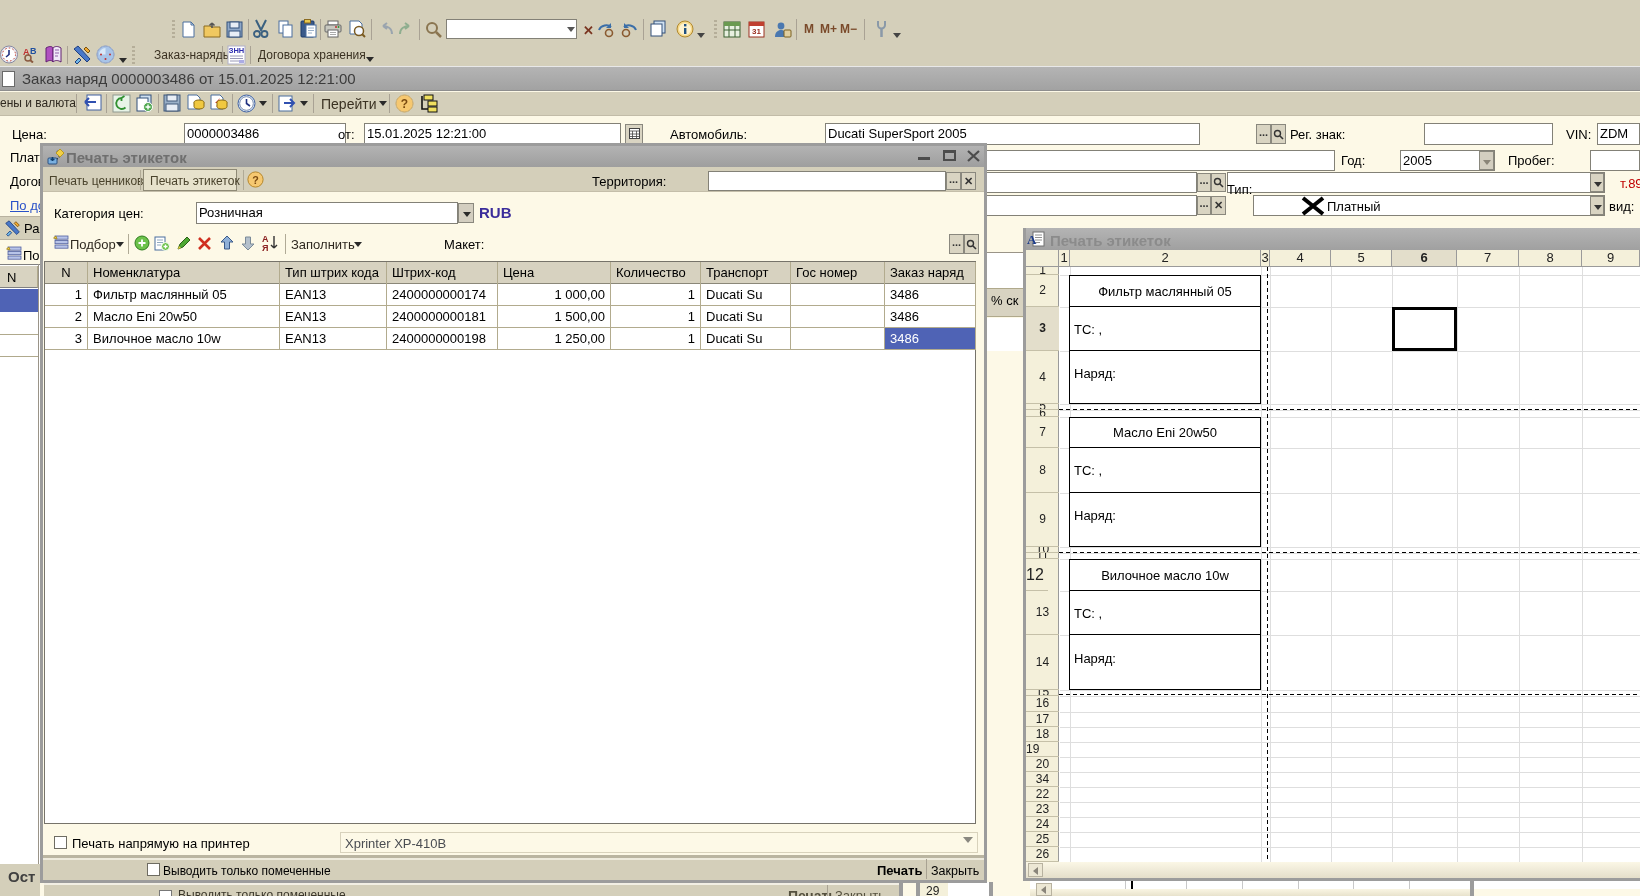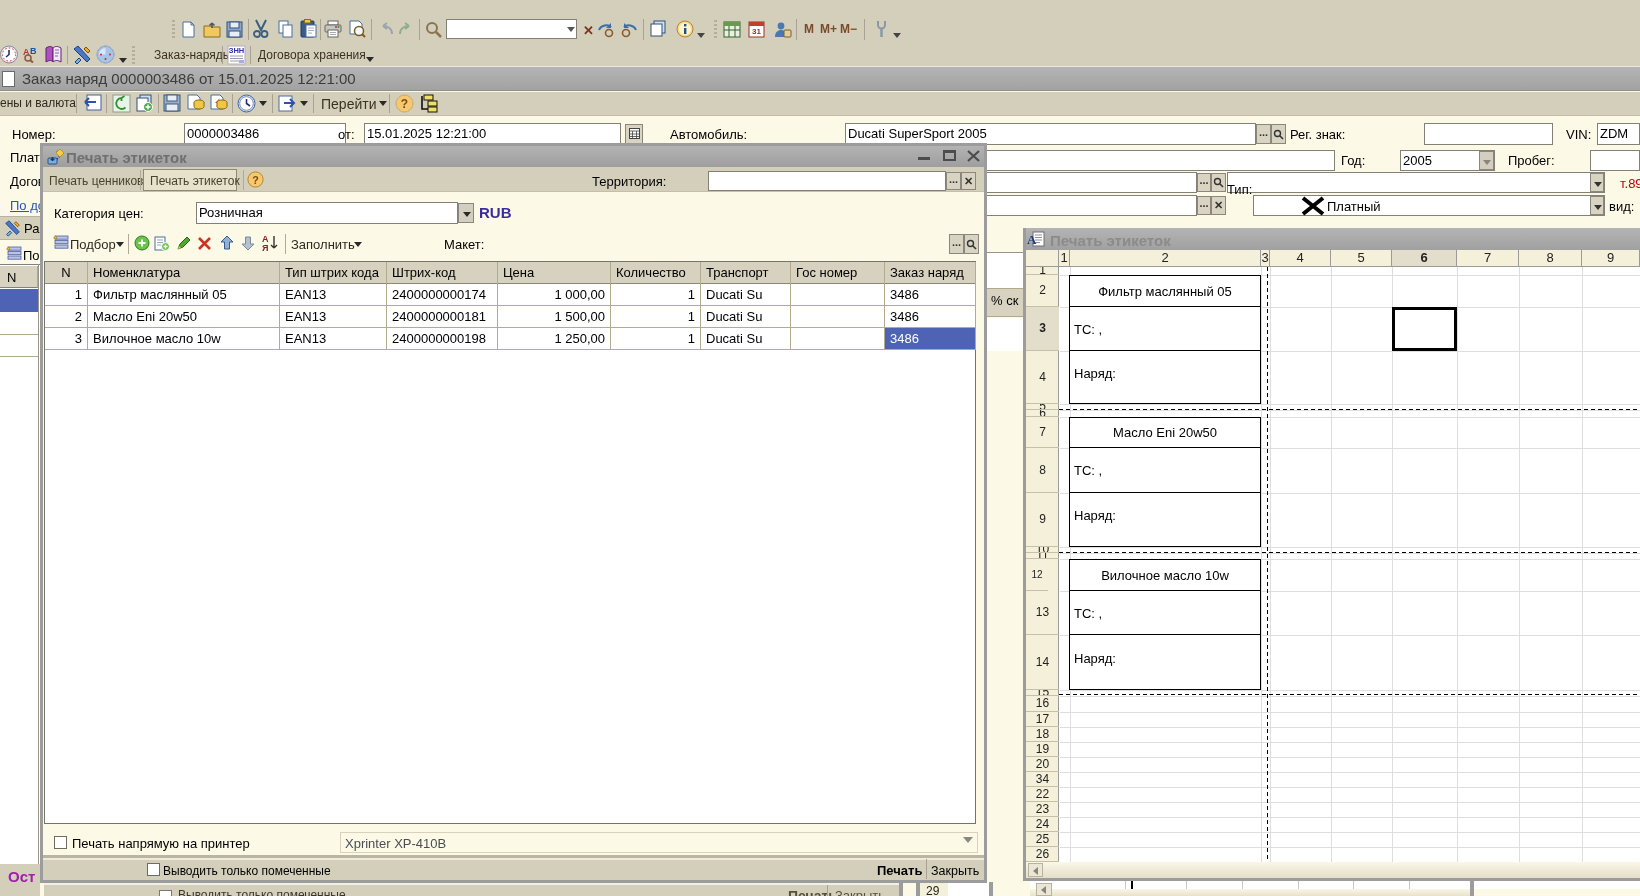--- a/index.html
+++ b/index.html
@@ -244,30 +244,30 @@
         <path d="M3 2v13h6" fill="none" stroke="#101010" stroke-width="1.6"></path>
         <rect x="5" y="1" width="9" height="5" fill="#f0e060" stroke="#101010"></rect>
         <rect x="9" y="7" width="9" height="5" fill="#f0e060" stroke="#101010"></rect>
         <rect x="9" y="13" width="9" height="5" fill="#f0e060" stroke="#101010"></rect>
       </svg>
 </div>
 
 <div class="ab" style="left:0;top:117px;width:1640px;height:779px;background:#fdf9e7"></div>
 <div id="form">
 
- <div class="lbl" style="left:12px;top:127px">Номер:</div>
+ <div class="lbl" style="left:12px;top:127px">Цена:</div>
  <div class="inp" style="left:184px;top:123px;width:162px;height:22px"><span>0000003486</span></div>
  <div class="lbl" style="left:338px;top:127px">от:</div>
  <div class="inp" style="left:364px;top:123px;width:257px;height:22px"><span>15.01.2025 12:21:00</span></div>
  <div class="sbtn" style="left:625px;top:124px;width:18px;height:20px"><svg width="11" height="11" viewBox="0 0 11 11" style="margin-top:3px">
           <rect x="0.5" y="0.5" width="10" height="10" fill="#fff" stroke="#444"></rect>
           <path d="M0 3h11M3.5 3v8M7.5 3v8M0 6h11M0 8.5h11" stroke="#444" stroke-width=".8"></path>
         </svg></div>
  <div class="lbl" style="left:670px;top:127px">Автомобиль:</div>
- <div class="inp" style="left:845px;top:123px;width:411px;height:22px"><span>Ducati SuperSport 2005</span></div>
+ <div class="inp" style="left:825px;top:123px;width:375px;height:22px"><span>Ducati SuperSport 2005</span></div>
  <div class="sbtn" style="left:1256px;top:124px;width:15px;height:20px;font-weight:bold;line-height:14px">...</div>
  <div class="sbtn" style="left:1271px;top:124px;width:15px;height:20px"><svg width="11" height="11" viewBox="0 0 11 11" style="margin-top:4px">
           <circle cx="4.5" cy="4.5" r="3" fill="none" stroke="#333" stroke-width="1.4"></circle>
           <path d="M7 7l3 3" stroke="#333" stroke-width="1.6"></path>
         </svg></div>
  <div class="lbl" style="left:1290px;top:127px">Рег. знак:</div>
  <div class="inp" style="left:1424px;top:123px;width:129px;height:22px"></div>
  <div class="lbl" style="left:1566px;top:127px">VIN:</div>
  <div class="inp" style="left:1597px;top:123px;width:43px;height:22px"><span>ZDM</span></div>
 
@@ -325,21 +325,21 @@
  <div class="lbl" style="left:23px;top:248px">По</div>
 
  <div class="ab" style="left:0;top:264px;width:40px;height:600px;background:#fff;border-top:1px solid #808080"></div>
  <div class="ab" style="left:0;top:266px;width:38px;height:22px;background:#d8d3c1;border-right:1px solid #b0a98c;border-bottom:1px solid #808080"></div>
  <div class="lbl" style="left:7px;top:270px">N</div>
  <div class="ab" style="left:0;top:289px;width:38px;height:23px;background:#4f63b5"></div>
  <div class="ab" style="left:0;top:334px;width:38px;height:1px;background:#b0a98c"></div>
  <div class="ab" style="left:0;top:356px;width:38px;height:1px;background:#b0a98c"></div>
  <div class="ab" style="left:38px;top:264px;width:1px;height:600px;background:#9a9488"></div>
  <div class="ab" style="left:0;top:864px;width:40px;height:32px;background:#d4cfba"></div>
- <div class="ab" style="left:8px;top:868px;font-size:15px;font-weight:bold;color:#a21caf">Ост</div>
+ <div class="ab" style="left:8px;top:868px;font-size:15px;font-weight:bold;color:#404040">Ост</div>
 </div>
 
 <div id="strip">
  <div class="ab" style="left:985px;top:252px;width:38px;height:36px;background:#fff;border-top:1px solid #9a9488"></div>
  <div class="ab" style="left:985px;top:288px;width:38px;height:29px;background:#d8d3c1;border-top:1px solid #b0a98c;border-bottom:1px solid #b0a98c"></div>
  <div class="lbl" style="left:991px;top:293px">% ск</div>
  <div class="ab" style="left:985px;top:318px;width:38px;height:33px;background:#fff"></div>
 </div>
 
 <div id="sheet" class="ab" style="left:1023px;top:228px;width:617px;height:653px;background:#fff">
@@ -368,28 +368,28 @@
  <div class="ab" style="left:3px;top:47px;width:33px;height:32px;border-bottom:1px solid #c5c0a8;font-size:12px;color:#222;text-align:center;line-height:31px;overflow:hidden">2</div>
  <div class="ab" style="left:3px;top:79px;width:33px;height:44px;border-bottom:1px solid #c5c0a8;background:#e3decb;font-weight:bold;font-size:12px;color:#222;text-align:center;line-height:43px;overflow:hidden">3</div>
  <div class="ab" style="left:3px;top:123px;width:33px;height:53px;border-bottom:1px solid #c5c0a8;font-size:12px;color:#222;text-align:center;line-height:52px;overflow:hidden">4</div>
  <div class="ab" style="left:3px;top:176px;width:33px;height:6px;border-bottom:1px solid #c5c0a8;font-size:12px;color:#222;text-align:center;line-height:5px;overflow:hidden">5</div>
  <div class="ab" style="left:3px;top:182px;width:33px;height:7px;border-bottom:1px solid #c5c0a8;font-size:12px;color:#222;text-align:center;line-height:6px;overflow:hidden">6</div>
  <div class="ab" style="left:3px;top:189px;width:33px;height:31px;border-bottom:1px solid #c5c0a8;font-size:12px;color:#222;text-align:center;line-height:30px;overflow:hidden">7</div>
  <div class="ab" style="left:3px;top:220px;width:33px;height:45px;border-bottom:1px solid #c5c0a8;font-size:12px;color:#222;text-align:center;line-height:44px;overflow:hidden">8</div>
  <div class="ab" style="left:3px;top:265px;width:33px;height:54px;border-bottom:1px solid #c5c0a8;font-size:12px;color:#222;text-align:center;line-height:53px;overflow:hidden">9</div>
  <div class="ab" style="left:3px;top:319px;width:33px;height:6px;border-bottom:1px solid #c5c0a8;font-size:12px;color:#222;text-align:center;line-height:5px;overflow:hidden">10</div>
  <div class="ab" style="left:3px;top:325px;width:33px;height:6px;border-bottom:1px solid #c5c0a8;font-size:12px;color:#222;text-align:center;line-height:5px;overflow:hidden">11</div>
- <div class="ab" style="left:3px;top:331px;width:22px;height:32px;border-bottom:1px solid #c5c0a8;font-size:10px;color:#222;text-align:center;line-height:31px;overflow:hidden">12</div>
+ <div class="ab" style="left:3px;top:331px;width:22px;height:32px;border-bottom:1px solid #c5c0a8;font-size:16px;color:#222;line-height:31px;overflow:hidden">12</div>
  <div class="ab" style="left:3px;top:363px;width:33px;height:44px;border-bottom:1px solid #c5c0a8;font-size:12px;color:#222;text-align:center;line-height:43px;overflow:hidden">13</div>
  <div class="ab" style="left:3px;top:407px;width:33px;height:55px;border-bottom:1px solid #c5c0a8;font-size:12px;color:#222;text-align:center;line-height:54px;overflow:hidden">14</div>
  <div class="ab" style="left:3px;top:462px;width:33px;height:6px;border-bottom:1px solid #c5c0a8;font-size:12px;color:#222;text-align:center;line-height:5px;overflow:hidden">15</div>
  <div class="ab" style="left:3px;top:468px;width:33px;height:16px;border-bottom:1px solid #c5c0a8;font-size:12px;color:#222;text-align:center;line-height:15px;overflow:hidden">16</div>
  <div class="ab" style="left:3px;top:484px;width:33px;height:15px;border-bottom:1px solid #c5c0a8;font-size:12px;color:#222;text-align:center;line-height:14px;overflow:hidden">17</div>
  <div class="ab" style="left:3px;top:499px;width:33px;height:15px;border-bottom:1px solid #c5c0a8;font-size:12px;color:#222;text-align:center;line-height:14px;overflow:hidden">18</div>
- <div class="ab" style="left:3px;top:514px;width:33px;height:15px;border-bottom:1px solid #c5c0a8;font-size:12px;color:#222;text-align:center;line-height:14px;overflow:hidden">19</div>
+ <div class="ab" style="left:3px;top:514px;width:33px;height:15px;border-bottom:1px solid #c5c0a8;font-size:12px;color:#222;line-height:14px;overflow:hidden">19</div>
  <div class="ab" style="left:3px;top:529px;width:33px;height:15px;border-bottom:1px solid #c5c0a8;font-size:12px;color:#222;text-align:center;line-height:14px;overflow:hidden">20</div>
  <div class="ab" style="left:3px;top:544px;width:33px;height:15px;border-bottom:1px solid #c5c0a8;font-size:12px;color:#222;text-align:center;line-height:14px;overflow:hidden">34</div>
  <div class="ab" style="left:3px;top:559px;width:33px;height:15px;border-bottom:1px solid #c5c0a8;font-size:12px;color:#222;text-align:center;line-height:14px;overflow:hidden">22</div>
  <div class="ab" style="left:3px;top:574px;width:33px;height:15px;border-bottom:1px solid #c5c0a8;font-size:12px;color:#222;text-align:center;line-height:14px;overflow:hidden">23</div>
  <div class="ab" style="left:3px;top:589px;width:33px;height:15px;border-bottom:1px solid #c5c0a8;font-size:12px;color:#222;text-align:center;line-height:14px;overflow:hidden">24</div>
  <div class="ab" style="left:3px;top:604px;width:33px;height:15px;border-bottom:1px solid #c5c0a8;font-size:12px;color:#222;text-align:center;line-height:14px;overflow:hidden">25</div>
  <div class="ab" style="left:3px;top:619px;width:33px;height:15px;border-bottom:1px solid #c5c0a8;font-size:12px;color:#222;text-align:center;line-height:14px;overflow:hidden">26</div>
  <div class="ab" style="left:37px;top:39px;width:580px;height:595px;background:#fff;overflow:hidden">
   <div class="ab" style="left:10px;top:0;width:1px;height:595px;background:#dedede"></div>
   <div class="ab" style="left:201px;top:0;width:1px;height:595px;background:#dedede"></div>

